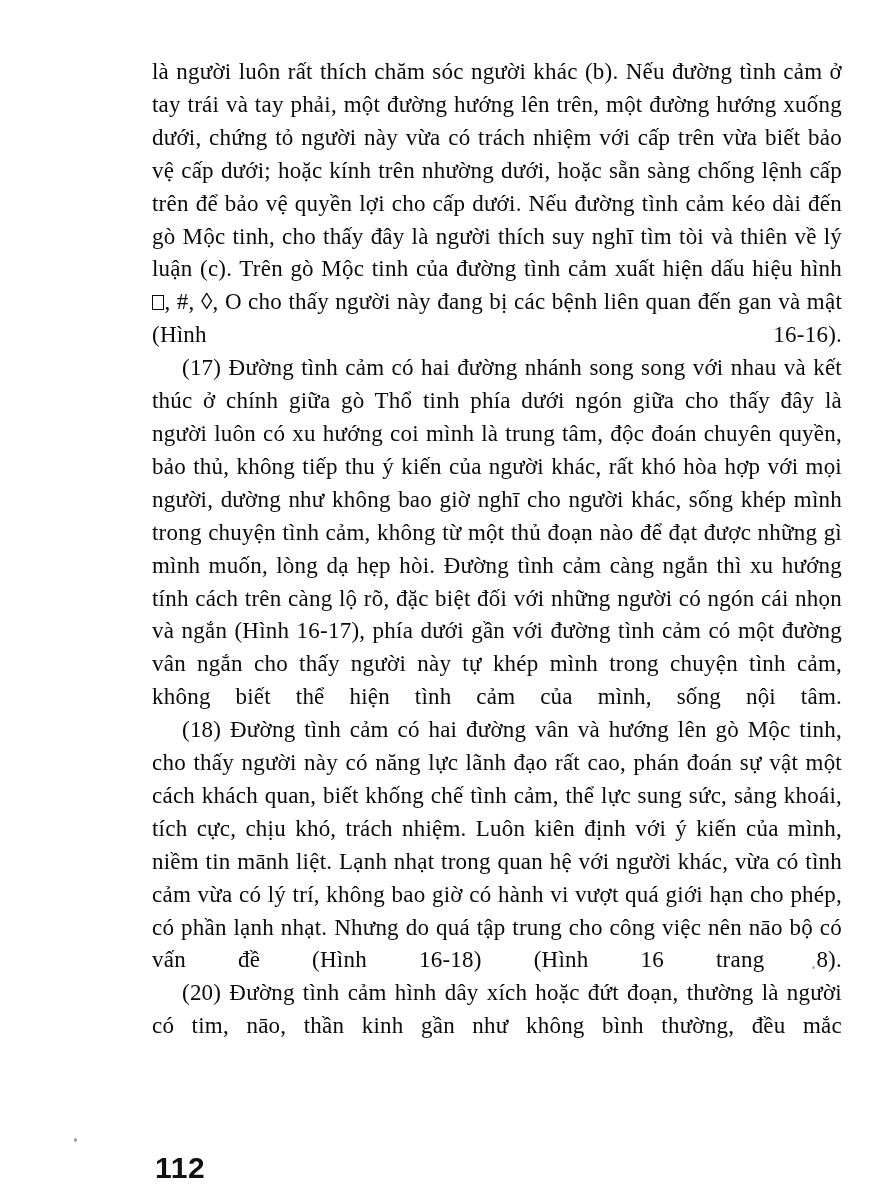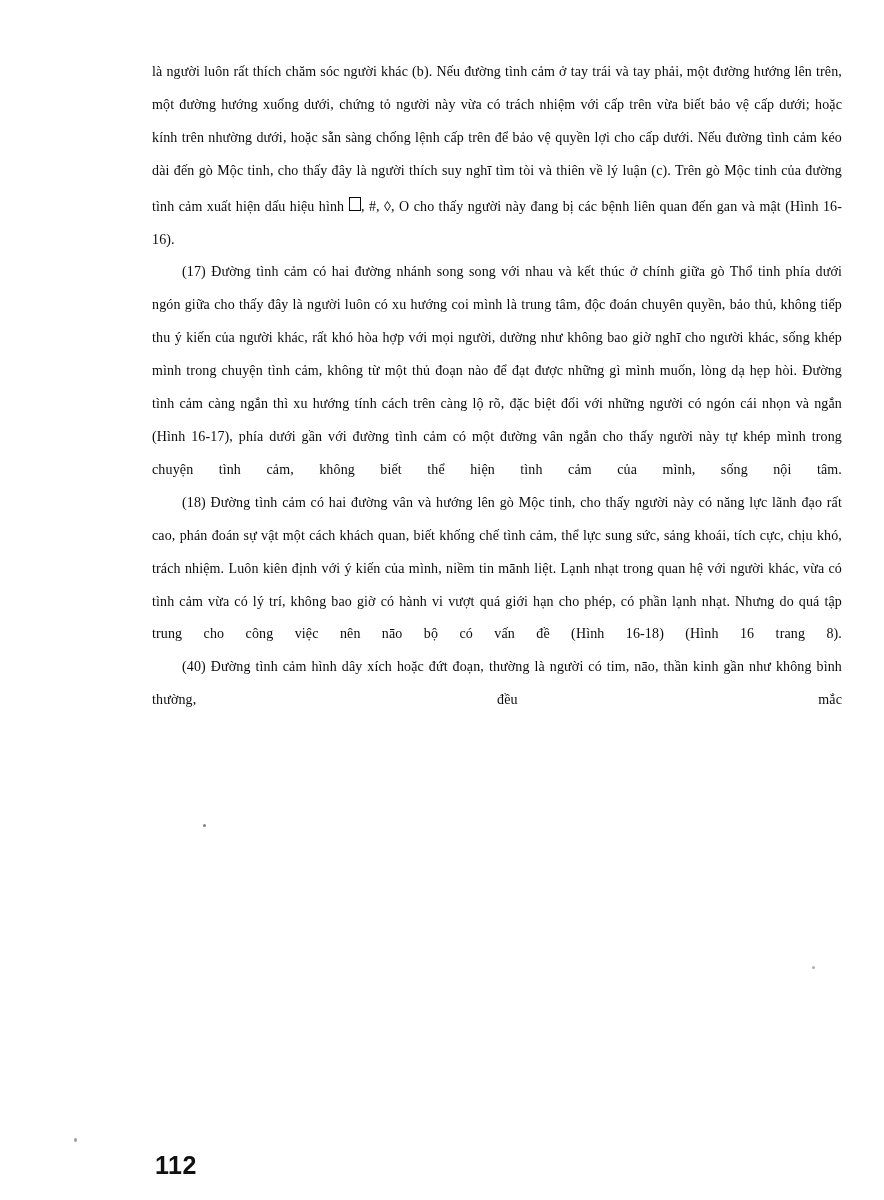--- a/index.html
+++ b/index.html
@@ -22,21 +22,21 @@
   
   .text-column {
     position: absolute;
     left: 152px;
     top: 56px;
     width: 690px;
   }
 
   .para {
     margin: 0;
-    font-size: 14px;
+    font-size: 23px;
     line-height: 32.9px;
     text-align: justify;
     text-justify: inter-word;
     letter-spacing: 0.01em;
     word-spacing: 0.015em;
     color: #0a0a0a;
   }
 
   
   .para.continuation {
@@ -67,21 +67,21 @@
     vertical-align: -0.02em;
     box-sizing: border-box;
   }
 
   
   .folio {
     position: absolute;
     left: 155px;
     top: 1151px;
     font-family: "Liberation Sans", "DejaVu Sans", sans-serif;
-    font-size: 25px;
+    font-size: 30px;
     font-weight: 600;
     letter-spacing: 0.02em;
     color: #111111;
   }
 
   
   .speck {
     position: absolute;
     background: #4a4a4a;
     border-radius: 50%;
@@ -98,21 +98,21 @@
 
   <div class="text-column">
 
     <p class="para continuation justify-last">là người luôn rất thích chăm sóc người khác (b). Nếu đường tình cảm ở tay trái và tay phải, một đường hướng lên trên, một đường hướng xuống dưới, chứng tỏ người này vừa có trách nhiệm với cấp trên vừa biết bảo vệ cấp dưới; hoặc kính trên nhường dưới, hoặc sẵn sàng chống lệnh cấp trên để bảo vệ quyền lợi cho cấp dưới. Nếu đường tình cảm kéo dài đến gò Mộc tinh, cho thấy đây là người thích suy nghī tìm tòi và thiên về lý luận (c). Trên gò Mộc tinh của đường tình cảm xuất hiện dấu hiệu hình <span class="symbol-run"><span class="glyph-box"></span></span>, #, ◊, O cho thấy người này đang bị các bệnh liên quan đến gan và mật (Hình 16-16).</p>
 
     <p class="para indented justify-last">(17) Đường tình cảm có hai đường nhánh song song với nhau và kết thúc ở chính giữa gò Thổ tinh phía dưới ngón giữa cho thấy đây là người luôn có xu hướng coi mình là trung tâm, độc đoán chuyên quyền, bảo thủ, không tiếp thu ý kiến của người khác, rất khó hòa hợp với mọi người, dường như không bao giờ nghī cho người khác, sống khép mình trong chuyện tình cảm, không từ một thủ đoạn nào để đạt được những gì mình muốn, lòng dạ hẹp hòi. Đường tình cảm càng ngắn thì xu hướng tính cách trên càng lộ rõ, đặc biệt đối với những người có ngón cái nhọn và ngắn (Hình 16-17), phía dưới gần với đường tình cảm có một đường vân ngắn cho thấy người này tự khép mình trong chuyện tình cảm, không biết thể hiện tình cảm của mình, sống nội tâm.</p>
 
     <p class="para indented justify-last">(18) Đường tình cảm có hai đường vân và hướng lên gò Mộc tinh, cho thấy người này có năng lực lãnh đạo rất cao, phán đoán sự vật một cách khách quan, biết khống chế tình cảm, thể lực sung sức, sảng khoái, tích cực, chịu khó, trách nhiệm. Luôn kiên định với ý kiến của mình, niềm tin mānh liệt. Lạnh nhạt trong quan hệ với người khác, vừa có tình cảm vừa có lý trí, không bao giờ có hành vi vượt quá giới hạn cho phép, có phần lạnh nhạt. Nhưng do quá tập trung cho công việc nên nāo bộ có vấn đề (Hình 16-18) (Hình 16 trang 8).</p>
 
 
-    <p class="para indented justify-last">(40) Đường tình cảm hình dây xích hoặc đứt đoạn, thường là người có tim, nāo, thần kinh gần như không bình thường, đều mắc</p>
+    <p class="para indented justify-last">(20) Đường tình cảm hình dây xích hoặc đứt đoạn, thường là người có tim, nāo, thần kinh gần như không bình thường, đều mắc</p>
 
   </div>
 
   <div class="folio">112</div>
 
   <span class="speck margin-left"></span>
   <span class="speck inline-kien"></span>
   <span class="speck right-upper"></span>
 
 </div>

